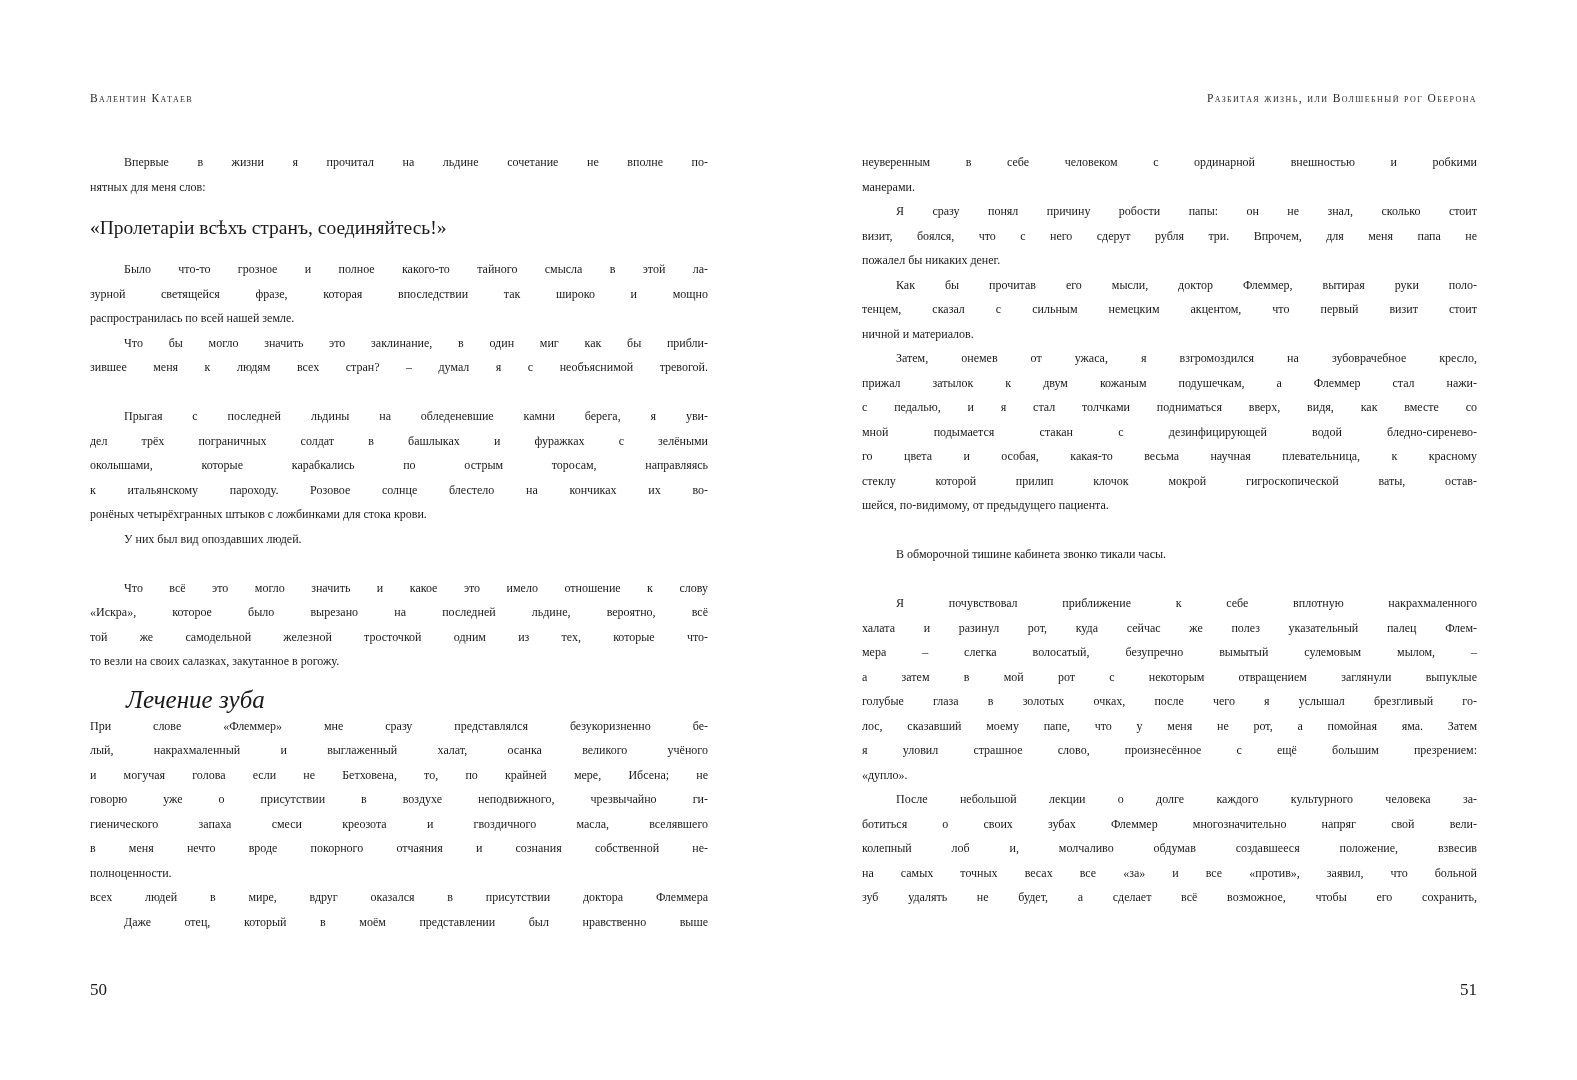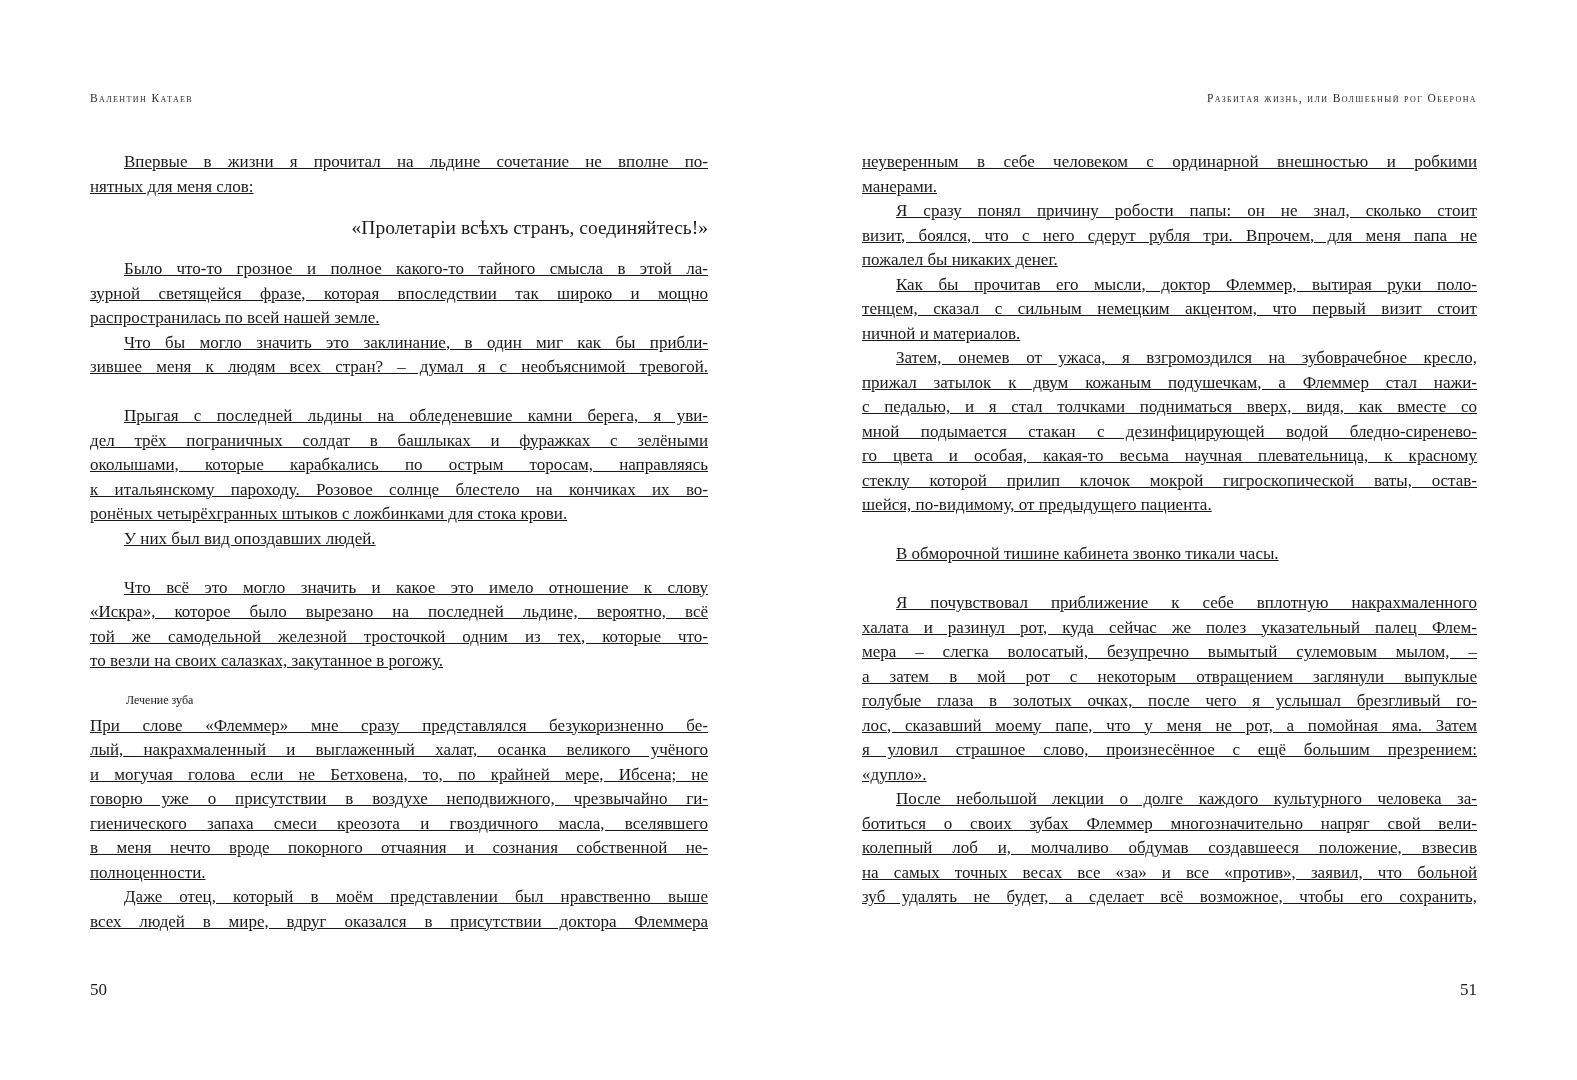--- a/index.html
+++ b/index.html
@@ -12,29 +12,29 @@
   .page-left { left: 90px; width: 618px; }
   .page-right { left: 862px; width: 615px; }
   .running-head {
     position: absolute; top: 84px; font-size: 11.5px; letter-spacing: 1.4px;
     font-variant: small-caps; color: #2a2a2a; white-space: nowrap;
   }
   .page-left .running-head { left: 0; }
   .page-right .running-head { right: 0; text-align: right; }
   .body-text { position: absolute; top: 142px; left: 0; right: 0; }
   .line {
-    height: 24.5px; line-height: 24.5px; font-size: 17px;
-    white-space: nowrap; text-align: justify; text-align-last: justify; text-decoration: underline;
+    height: 24.5px; line-height: 24.5px; font-size: 12px;
+    white-space: nowrap; text-align: justify; text-align-last: justify;
   }
   .line.last { text-align-last: left; }
   .line.indent { padding-left: 34px; }
   .gap { height: 24.5px; }
   .gap-half { height: 12px; }
-  .slogan { height: 34px; line-height: 34px; font-size: 19.5px; text-align: right; white-space: nowrap; }
-  .subhead { height: 28px; line-height: 28px; font-size: 12px; padding-left: 36px; }
+  .slogan { height: 34px; line-height: 34px; font-size: 19.5px; text-align: left; white-space: nowrap; }
+  .subhead { height: 28px; line-height: 28px; font-size: 25px; font-style: italic; padding-left: 36px; }
   .folio { position: absolute; top: 972px; font-size: 17px; text-align: right; }
   .page-left .folio { left: 0; }
   .page-right .folio { right: 0; }
 </style>
 </head>
 <body>
 
 <div class="page page-left">
   <div class="running-head">Валентин Катаев</div>
   <div class="body-text">
@@ -70,22 +70,22 @@
     <div class="subhead">Лечение зуба</div>
 
     <div class="line">При слове «Флеммер» мне сразу представлялся безукоризненно бе-</div>
     <div class="line">лый, накрахмаленный и выглаженный халат, осанка великого учёного</div>
     <div class="line">и могучая голова если не Бетховена, то, по крайней мере, Ибсена; не</div>
     <div class="line">говорю уже о присутствии в воздухе неподвижного, чрезвычайно ги-</div>
     <div class="line">гиенического запаха смеси креозота и гвоздичного масла, вселявшего</div>
     <div class="line">в меня нечто вроде покорного отчаяния и сознания собственной не-</div>
     <div class="line last">полноценности.</div>
 
+    <div class="line">всех людей в мире, вдруг оказался в присутствии доктора Флеммера</div>
     <div class="line indent">Даже отец, который в моём представлении был нравственно выше</div>
-    <div class="line">всех людей в мире, вдруг оказался в присутствии доктора Флеммера</div>
   </div>
   <div class="folio">50</div>
 </div>
 
 <div class="page page-right">
   <div class="running-head">Разбитая жизнь, или Волшебный рог Оберона</div>
   <div class="body-text">
 
     <div class="line">неуверенным в себе человеком с ординарной внешностью и робкими</div>
     <div class="line last">манерами.</div>

